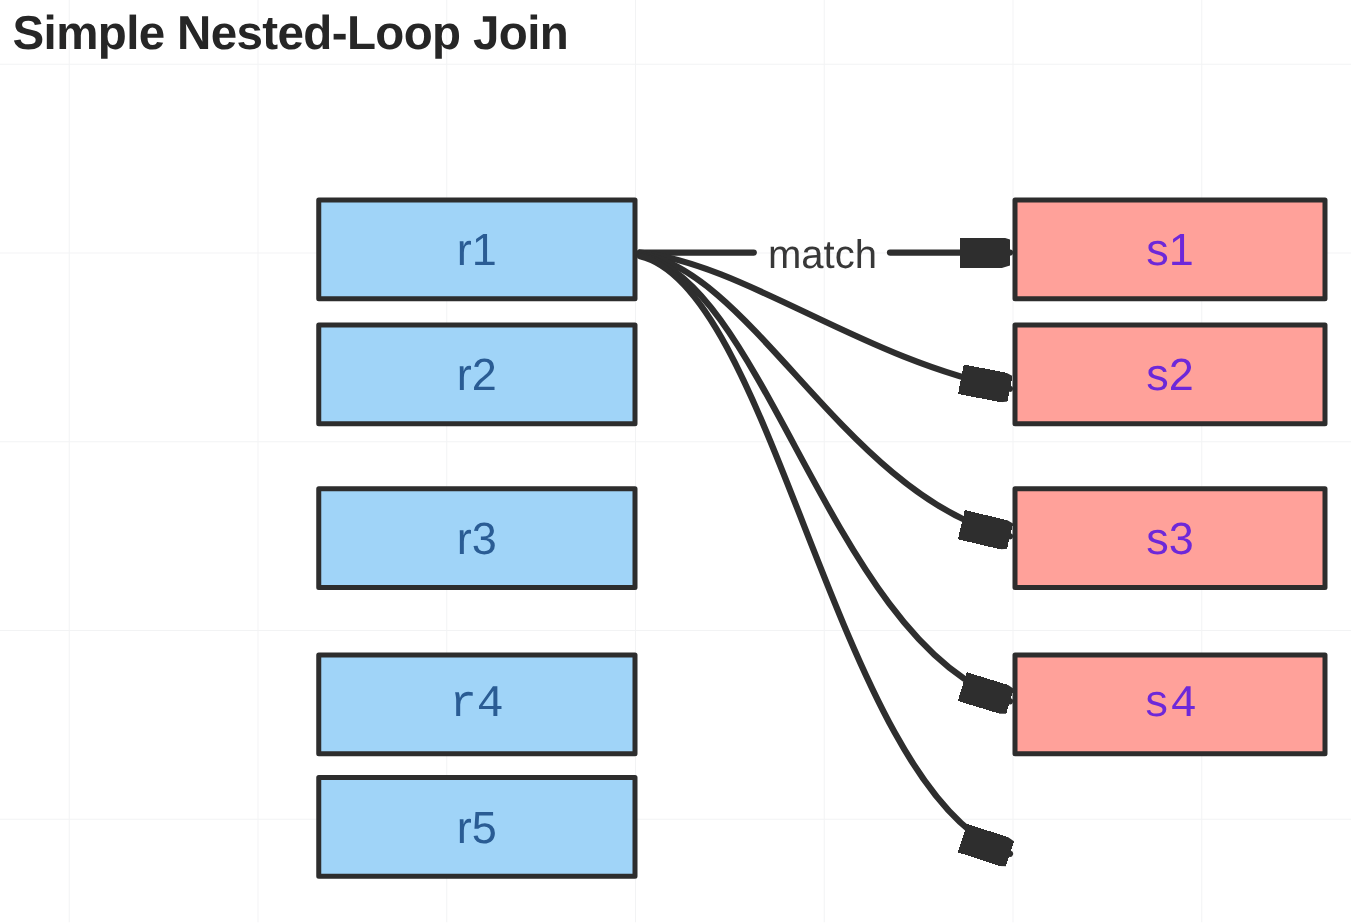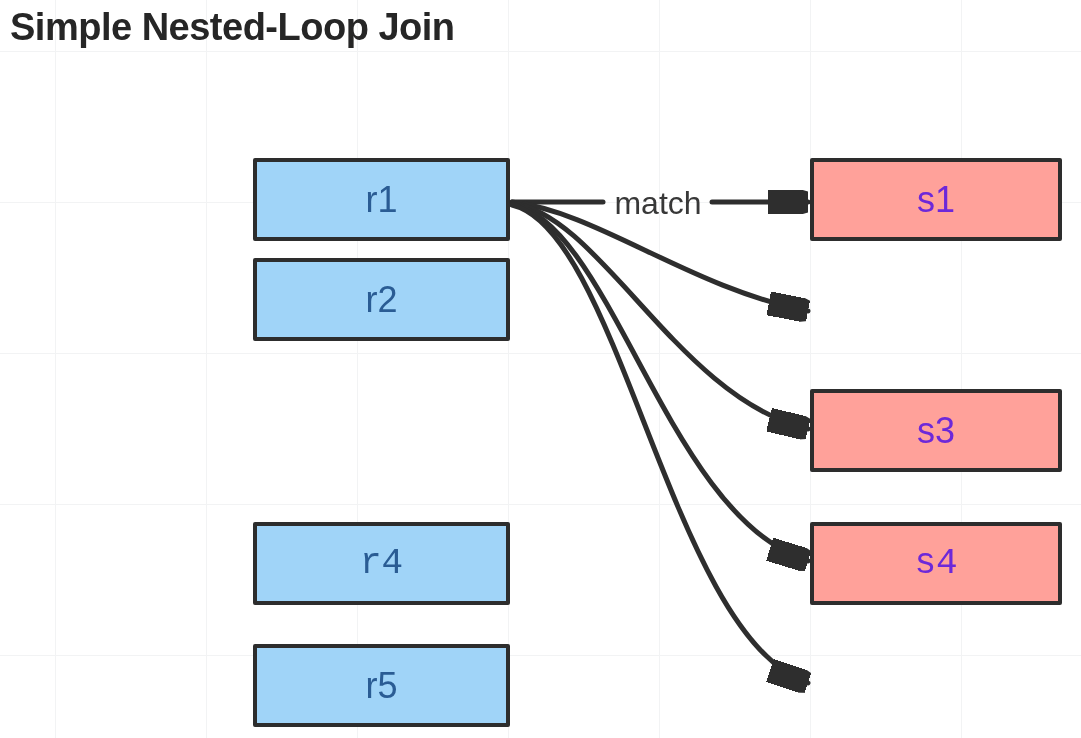--- a/index.html
+++ b/index.html
@@ -38,21 +38,21 @@
     align-items: center;
     justify-content: center;
     font-size: 36px;
   }
   .node.left  { left: 253px; background: #a0d4f8; color: #2a5c94; }
   .node.right { left: 810px; width: 252px; background: #ffa19a; color: #6d28d9; }
   .row-0 { top: 158px; }
   .row-1 { top: 258px; }
   .row-2 { top: 389px; }
   .row-3 { top: 522px; font-family: Liberation Mono, monospace; }
-  .row-4 { top: 644px; }
+  .row-4 { top: 620px; }
   #edges {
     position: absolute;
     left: 0; top: 0;
     width: 1081px;
     height: 738px;
     pointer-events: none;
   }
   #edges path, #edges line {
     stroke: #2e2e2e;
     stroke-width: 5;
@@ -71,29 +71,35 @@
 <div id="canvas">
 
   <h1 class="title">Simple Nested-Loop Join</h1>
 
   <div class="node left row-0">
     <span>r1</span>
   </div>
   <div class="node left row-1">
     <span>r2</span>
   </div>
+  <div class="node left row-2">
+    <span>r3</span>
+  </div>
   <div class="node left row-3">
     <span>r4</span>
   </div>
   <div class="node left row-4">
     <span>r5</span>
   </div>
 
   <div class="node right row-0">
     <span>s1</span>
+  </div>
+  <div class="node right row-1">
+    <span>s2</span>
   </div>
   <div class="node right row-2">
     <span>s3</span>
   </div>
   <div class="node right row-3">
     <span>s4</span>
   </div>
 
   <svg id="edges" viewBox="0 0 1081 738" xmlns="http://www.w3.org/2000/svg">
     <defs>

